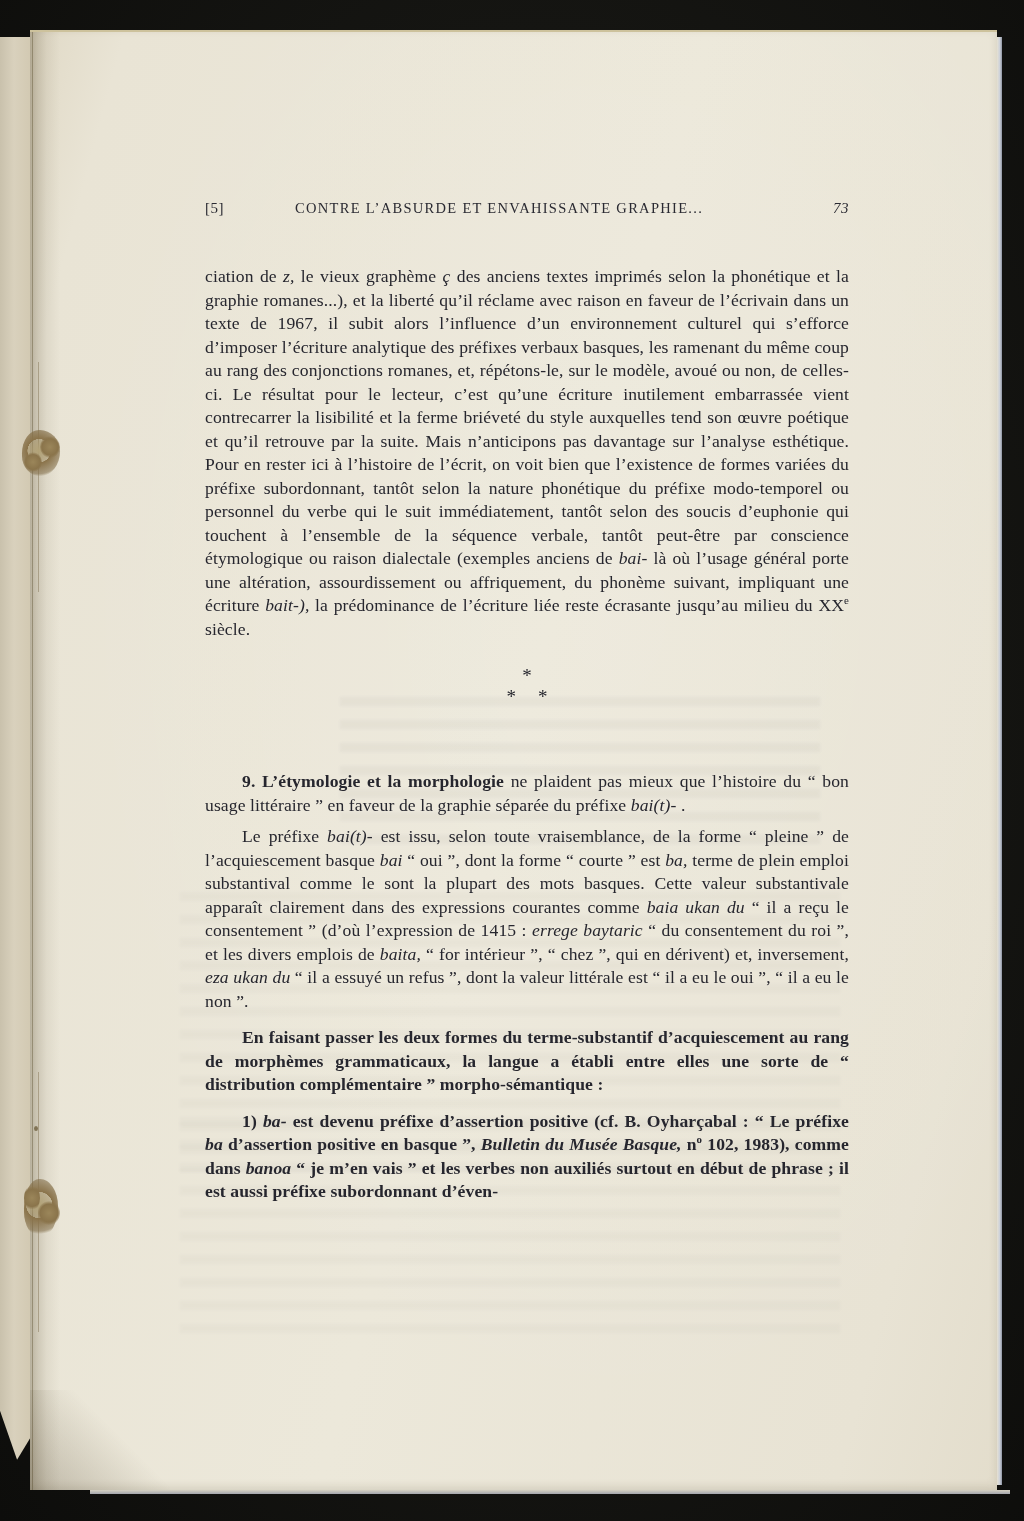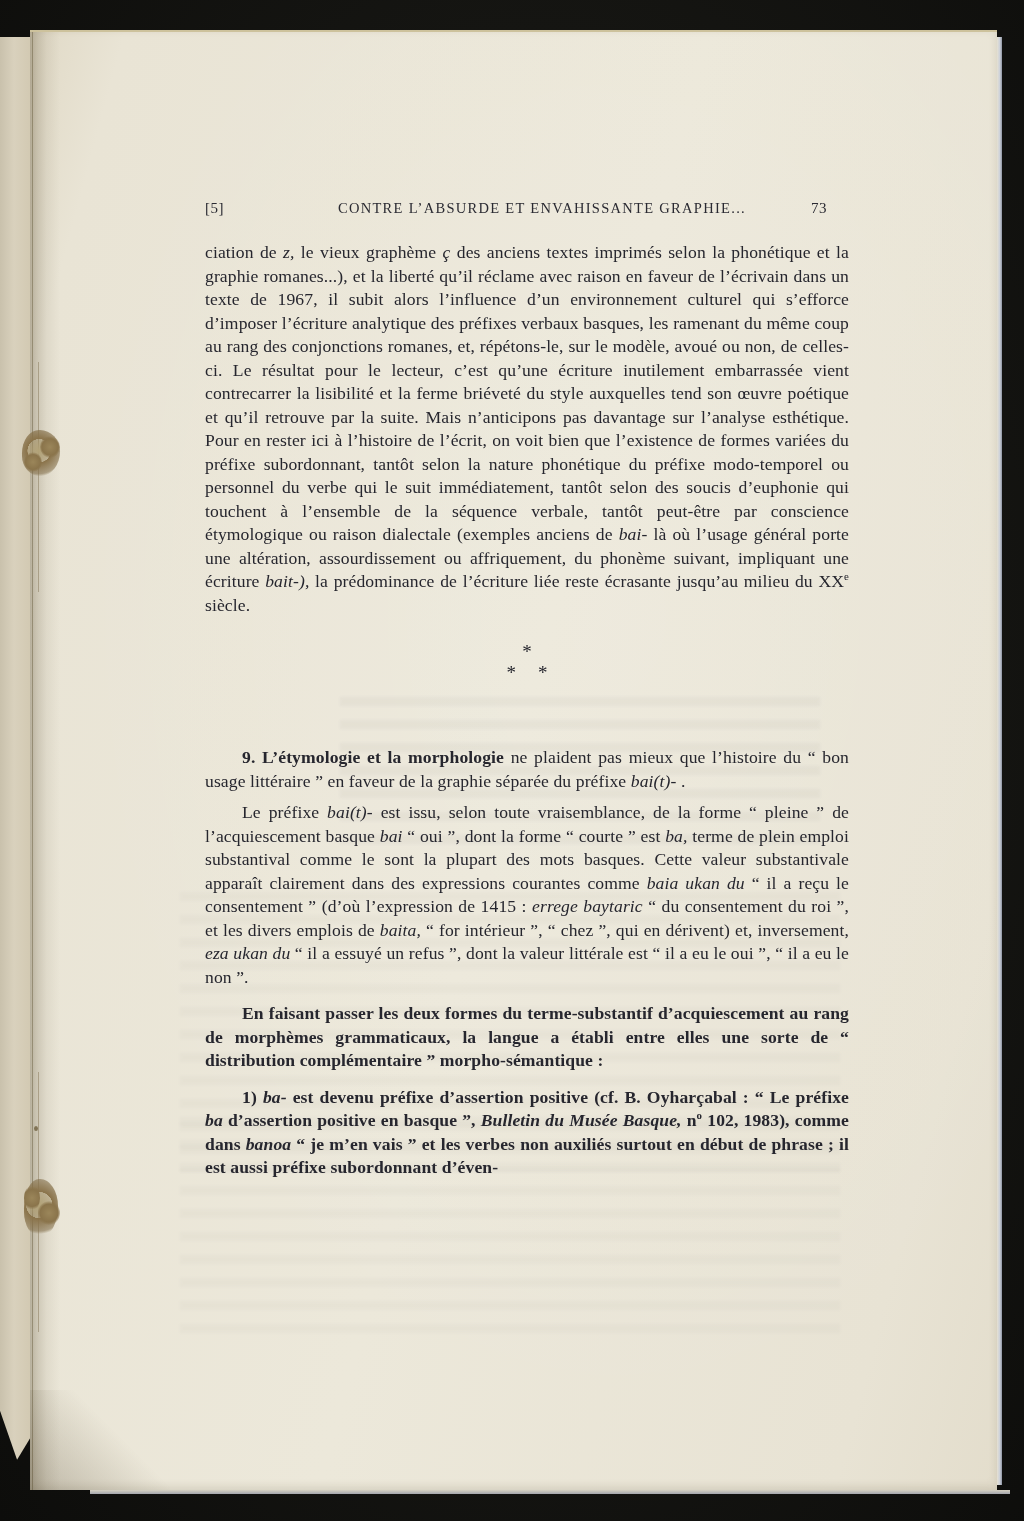--- a/index.html
+++ b/index.html
@@ -91,25 +91,25 @@
   
   .text-col {
     position: absolute; left: 175px; top: 168px; width: 644px;
     color: #26262e;
   }
   .running-head {
     display: flex; align-items: baseline;
     font-size: 15px; color: #2a2a32;
   }
   .rh-marker { width: 90px; letter-spacing: 0.5px; }
-  .rh-title  { flex: 1; text-align: center; letter-spacing: 1.3px; font-size: 14.5px; }
-  .rh-page   { width: 60px; text-align: center; letter-spacing: 0.5px; }
+  .rh-title  { flex: 1; letter-spacing: 1.3px; font-size: 14.5px; }
+  .rh-page   { width: 60px; text-align: right; letter-spacing: 0.5px; font-style: italic; }
 
   .body-text {
-    margin-top: 24px;
+    margin-top: 48px;
     font-size: 17.6px; line-height: 23.5px;
     text-align: justify;
     letter-spacing: 0.1px;
   }
   .body-text p { margin: 0; }
   p.indent { text-indent: 37px; }
   p.sp8  { margin-top: 8px; }
   p.sp12 { margin-top: 13px; font-weight: bold; }
   .it  { font-style: italic; }
   .bd  { font-weight: bold; }

